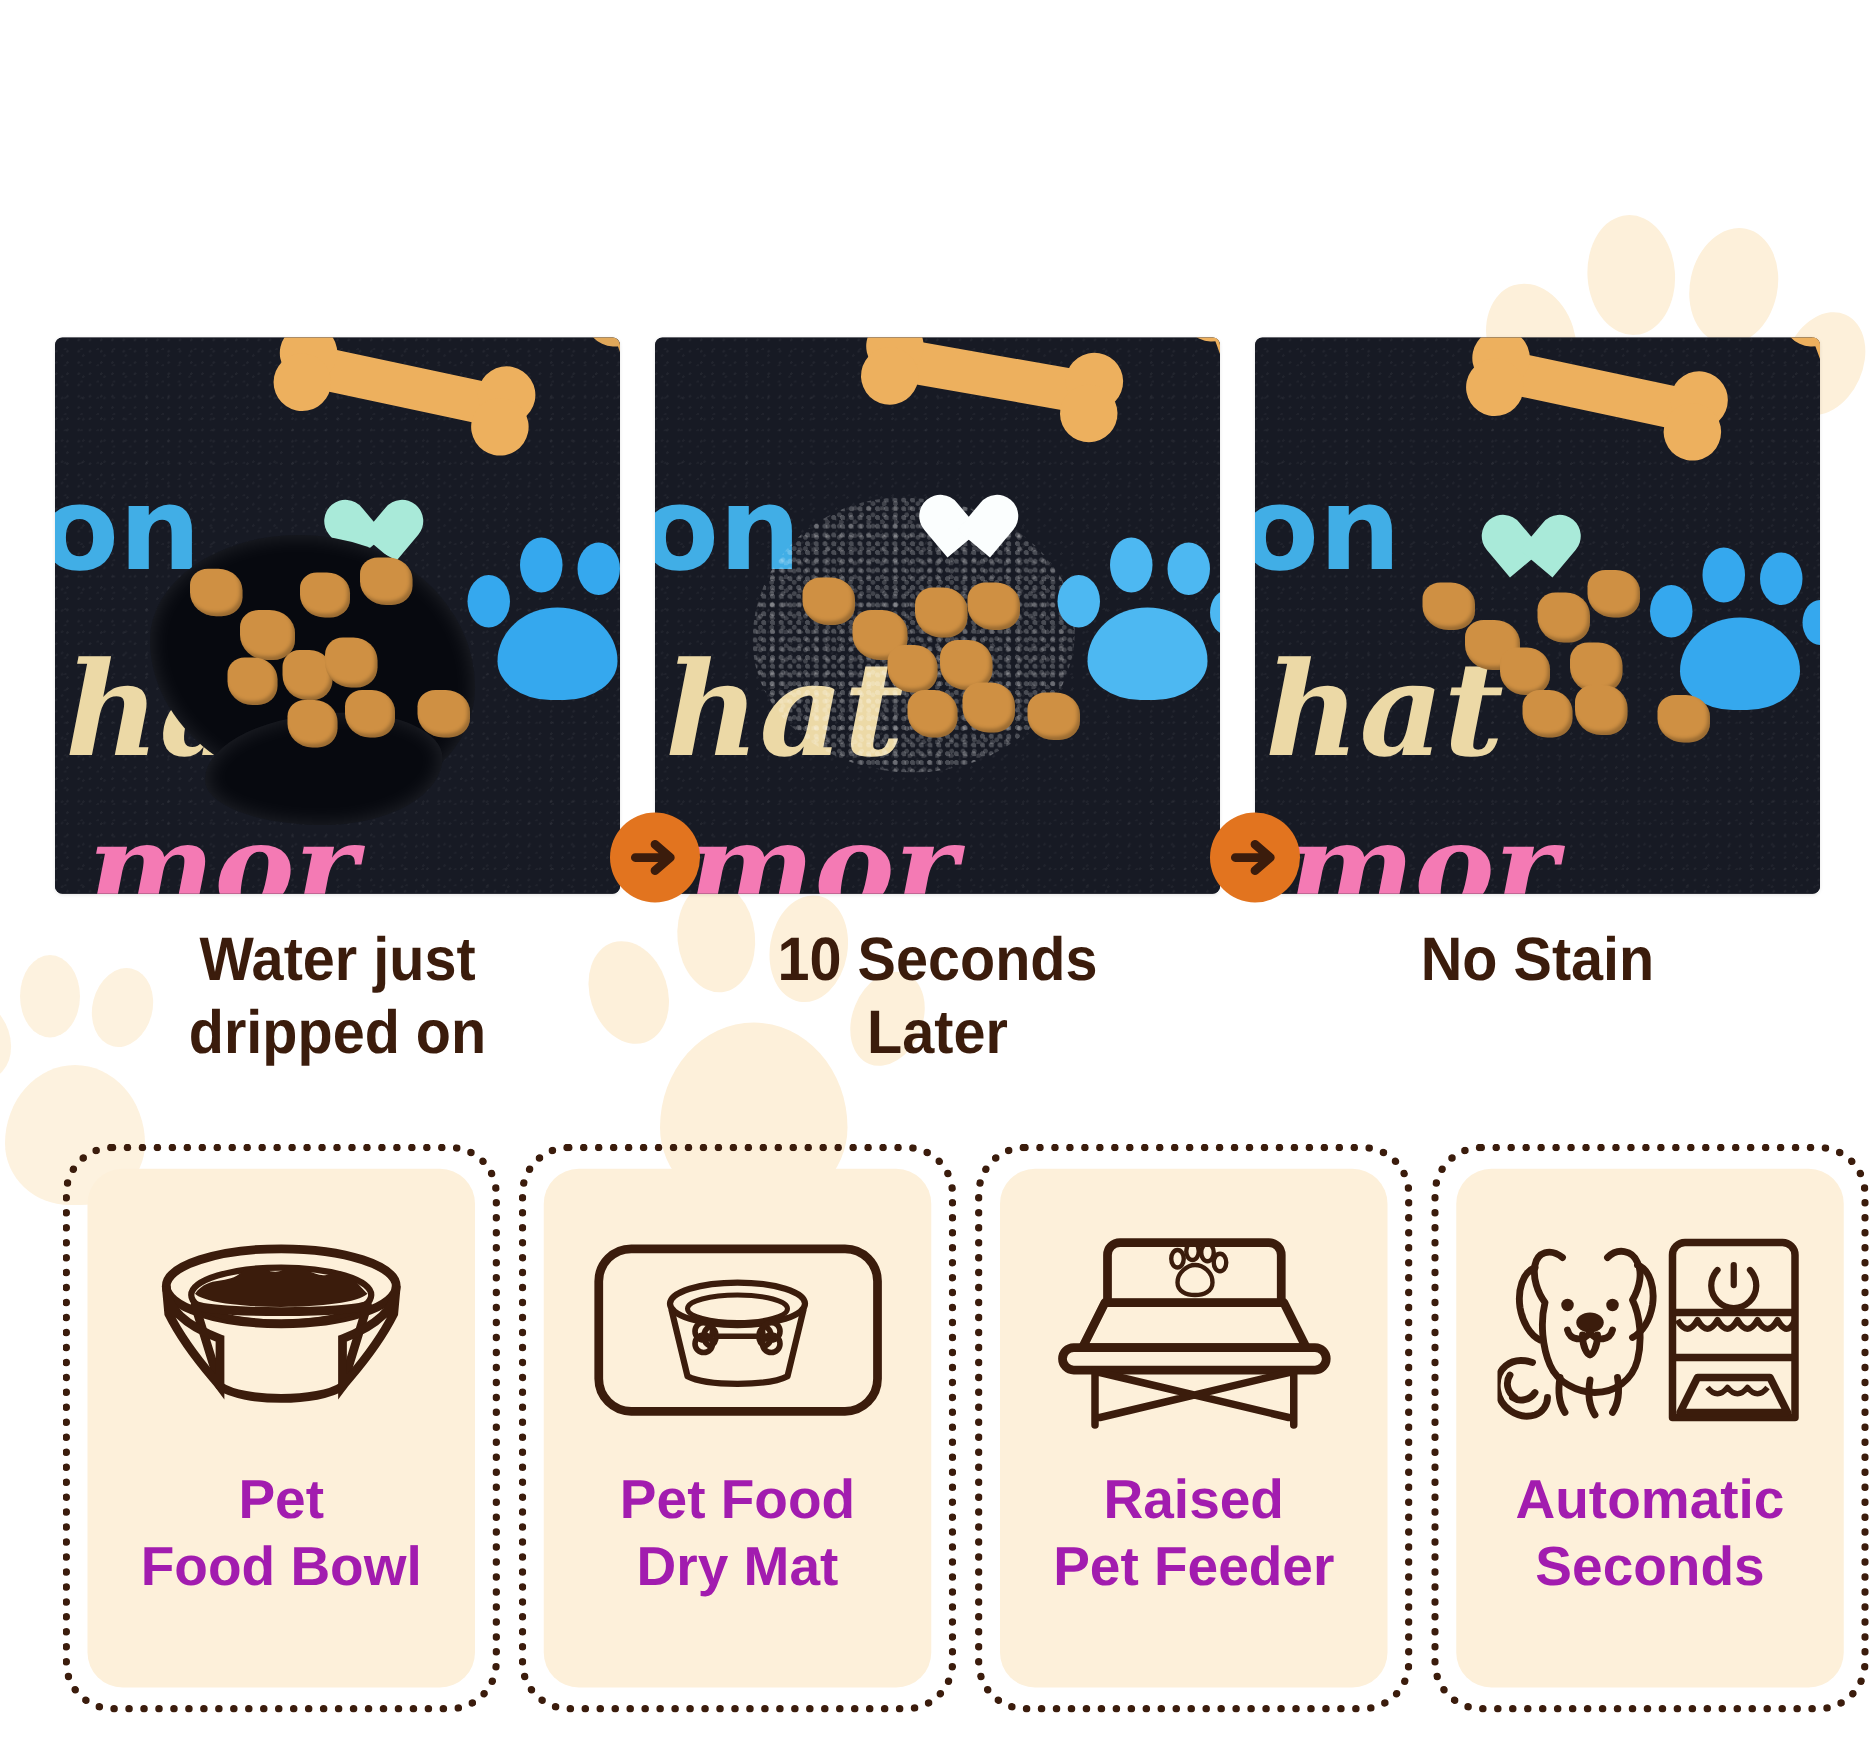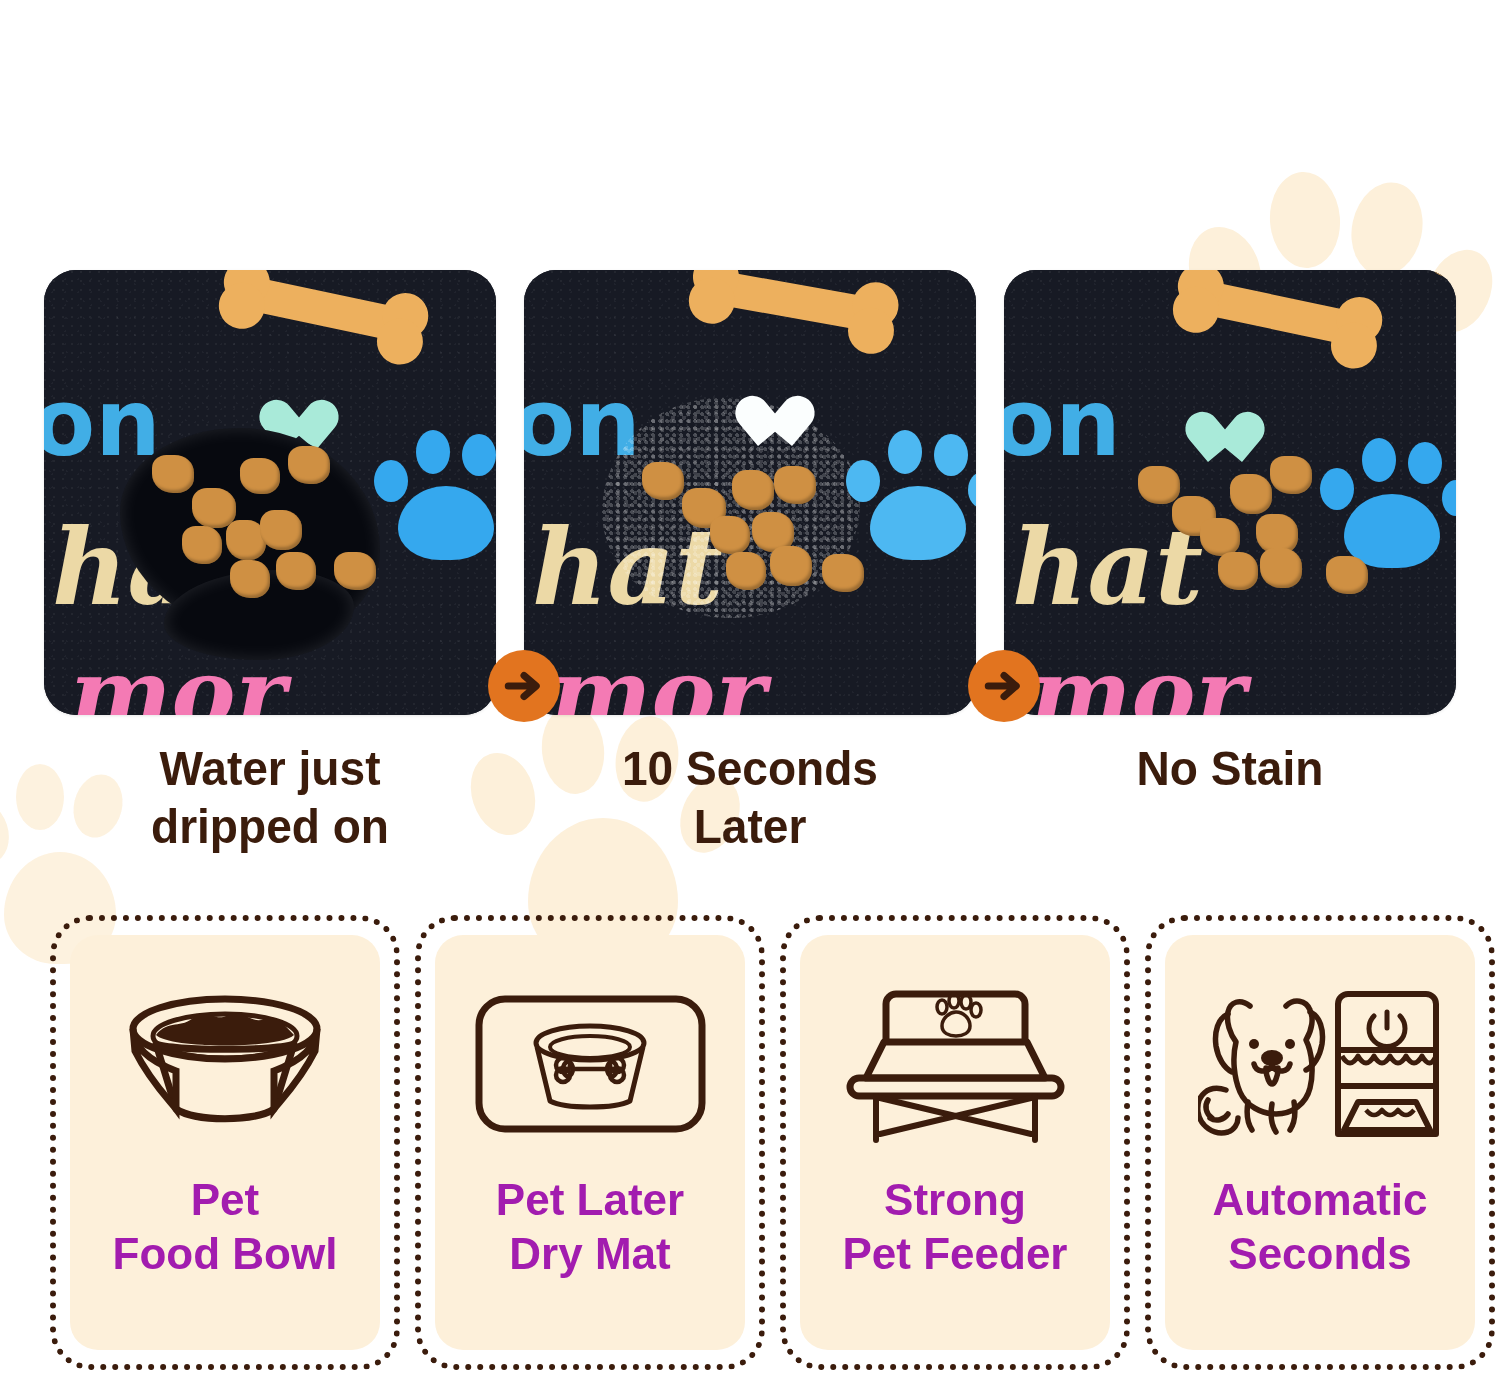--- a/index.html
+++ b/index.html
@@ -46,21 +46,21 @@
     background-size: 20px 14px;
     background-repeat: repeat-x;
     background-position: 2px center;
   }
 
   
   .strip { position: absolute; left: 0; top: 180px; width: 1500px; height: 700px; z-index: 3; }
 
   .shot {
     position: absolute; top: 90px; width: 452px; height: 445px;
-    border-radius: 32px; overflow: hidden;
+    border-radius: 6px; overflow: hidden;
     background: #141720;
     box-shadow: 0 1px 3px rgba(0,0,0,0.10);
   }
   .shot.s1 { left: 44px; }
   .shot.s2 { left: 524px; }
   .shot.s3 { left: 1004px; }
 
   
   .mat { position: absolute; inset: 0; background: #171a24; }
   .mat::after { 
@@ -355,21 +355,21 @@
             <path d="M64 58 L77 112 C92 120 142 120 157 112 L170 58" fill="none" stroke="#3b1c0c" stroke-width="5" stroke-linejoin="round"></path>
             <g fill="none" stroke="#3b1c0c" stroke-width="4.5" stroke-linejoin="round">
               <path d="M100 80 h34 M95 72 a9 9 0 0 0 0 16 a9 9 0 0 0 0 -16 M139 72 a9 9 0 0 1 0 16 a9 9 0 0 1 0 -16"></path>
               <circle cx="90" cy="76" r="7"></circle>
                 <circle cx="90" cy="86" r="7"></circle>
               <circle cx="144" cy="76" r="7"></circle>
                 <circle cx="144" cy="86" r="7"></circle>
             </g>
           </svg>
         </div>
-        <div class="card-label">Pet Later
+        <div class="card-label">Pet Food
 Dry Mat</div>
       </div>
     </div>
 
     <div class="card k3">
       <div class="card-inner">
         <div class="card-icon">
           <svg width="235" height="165" viewBox="0 0 235 165">
             <path d="M48 60 L48 22 a10 10 0 0 1 10 -10 L177 12 a10 10 0 0 1 10 10 L187 60" fill="none" stroke="#3b1c0c" stroke-width="7" stroke-linejoin="round"></path>
             <path d="M48 60 L187 60" fill="none" stroke="#3b1c0c" stroke-width="6"></path>
@@ -378,21 +378,21 @@
             <path d="M38 114 L38 158 M197 114 L197 158 M42 116 L193 152 M193 116 L42 152" fill="none" stroke="#3b1c0c" stroke-width="6" stroke-linecap="round"></path>
             <g fill="none" stroke="#3b1c0c" stroke-width="3.5">
               <path d="M104 44 c0 -8 8 -14 14 -14 c7 0 14 6 14 14 c0 7 -7 10 -14 10 c-7 0 -14 -3 -14 -10 z"></path>
               <ellipse cx="104" cy="25" rx="5" ry="7"></ellipse>
               <ellipse cx="116" cy="19" rx="5" ry="7"></ellipse>
               <ellipse cx="128" cy="20" rx="5" ry="7"></ellipse>
               <ellipse cx="138" cy="28" rx="5" ry="7"></ellipse>
             </g>
           </svg>
         </div>
-        <div class="card-label">Strong
+        <div class="card-label">Raised
 Pet Feeder</div>
       </div>
     </div>
 
     <div class="card k4">
       <div class="card-inner">
         <div class="card-icon">
           <svg width="245" height="165" viewBox="0 0 245 165">
 
             <g fill="none" stroke="#3b1c0c" stroke-width="5.5" stroke-linejoin="round" stroke-linecap="round">

